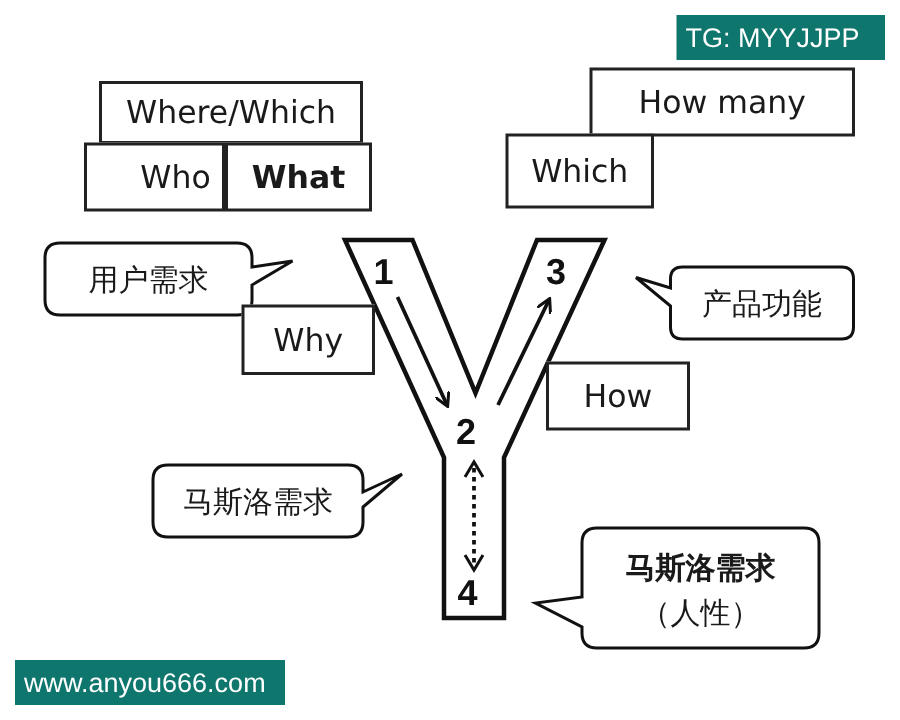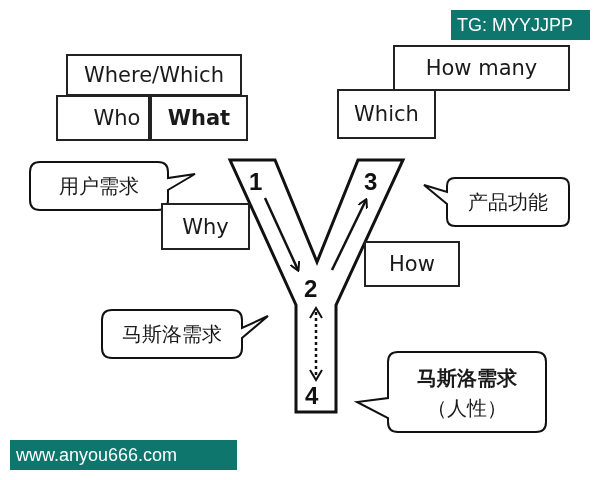--- a/index.html
+++ b/index.html
@@ -73,15 +73,15 @@
 
 <div class="bubble-text" style="left:30px;top:172px;width:138px;">用户需求</div>
 <div class="bubble-text" style="left:102px;top:320px;width:140px;">马斯洛需求</div>
 <div class="bubble-text" style="left:447px;top:188px;width:122px;">产品功能</div>
 <div class="bubble-text" style="left:388px;top:364px;width:158px;font-weight:bold;">马斯洛需求</div>
 <div class="bubble-text" style="left:388px;top:394px;width:158px;">（人性）</div>
 
 <div class="watermark" style="left:451px;top:10px;width:139px;height:30px;">
   <span>TG: MYYJJPP</span>
 </div>
-<div class="watermark" style="left:10px;top:440px;width:227px;height:30px;">
+<div class="watermark" style="left:10px;top:440px;width:180px;height:30px;">
   <span>www.anyou666.com</span>
 </div>
 
 </body></html>

